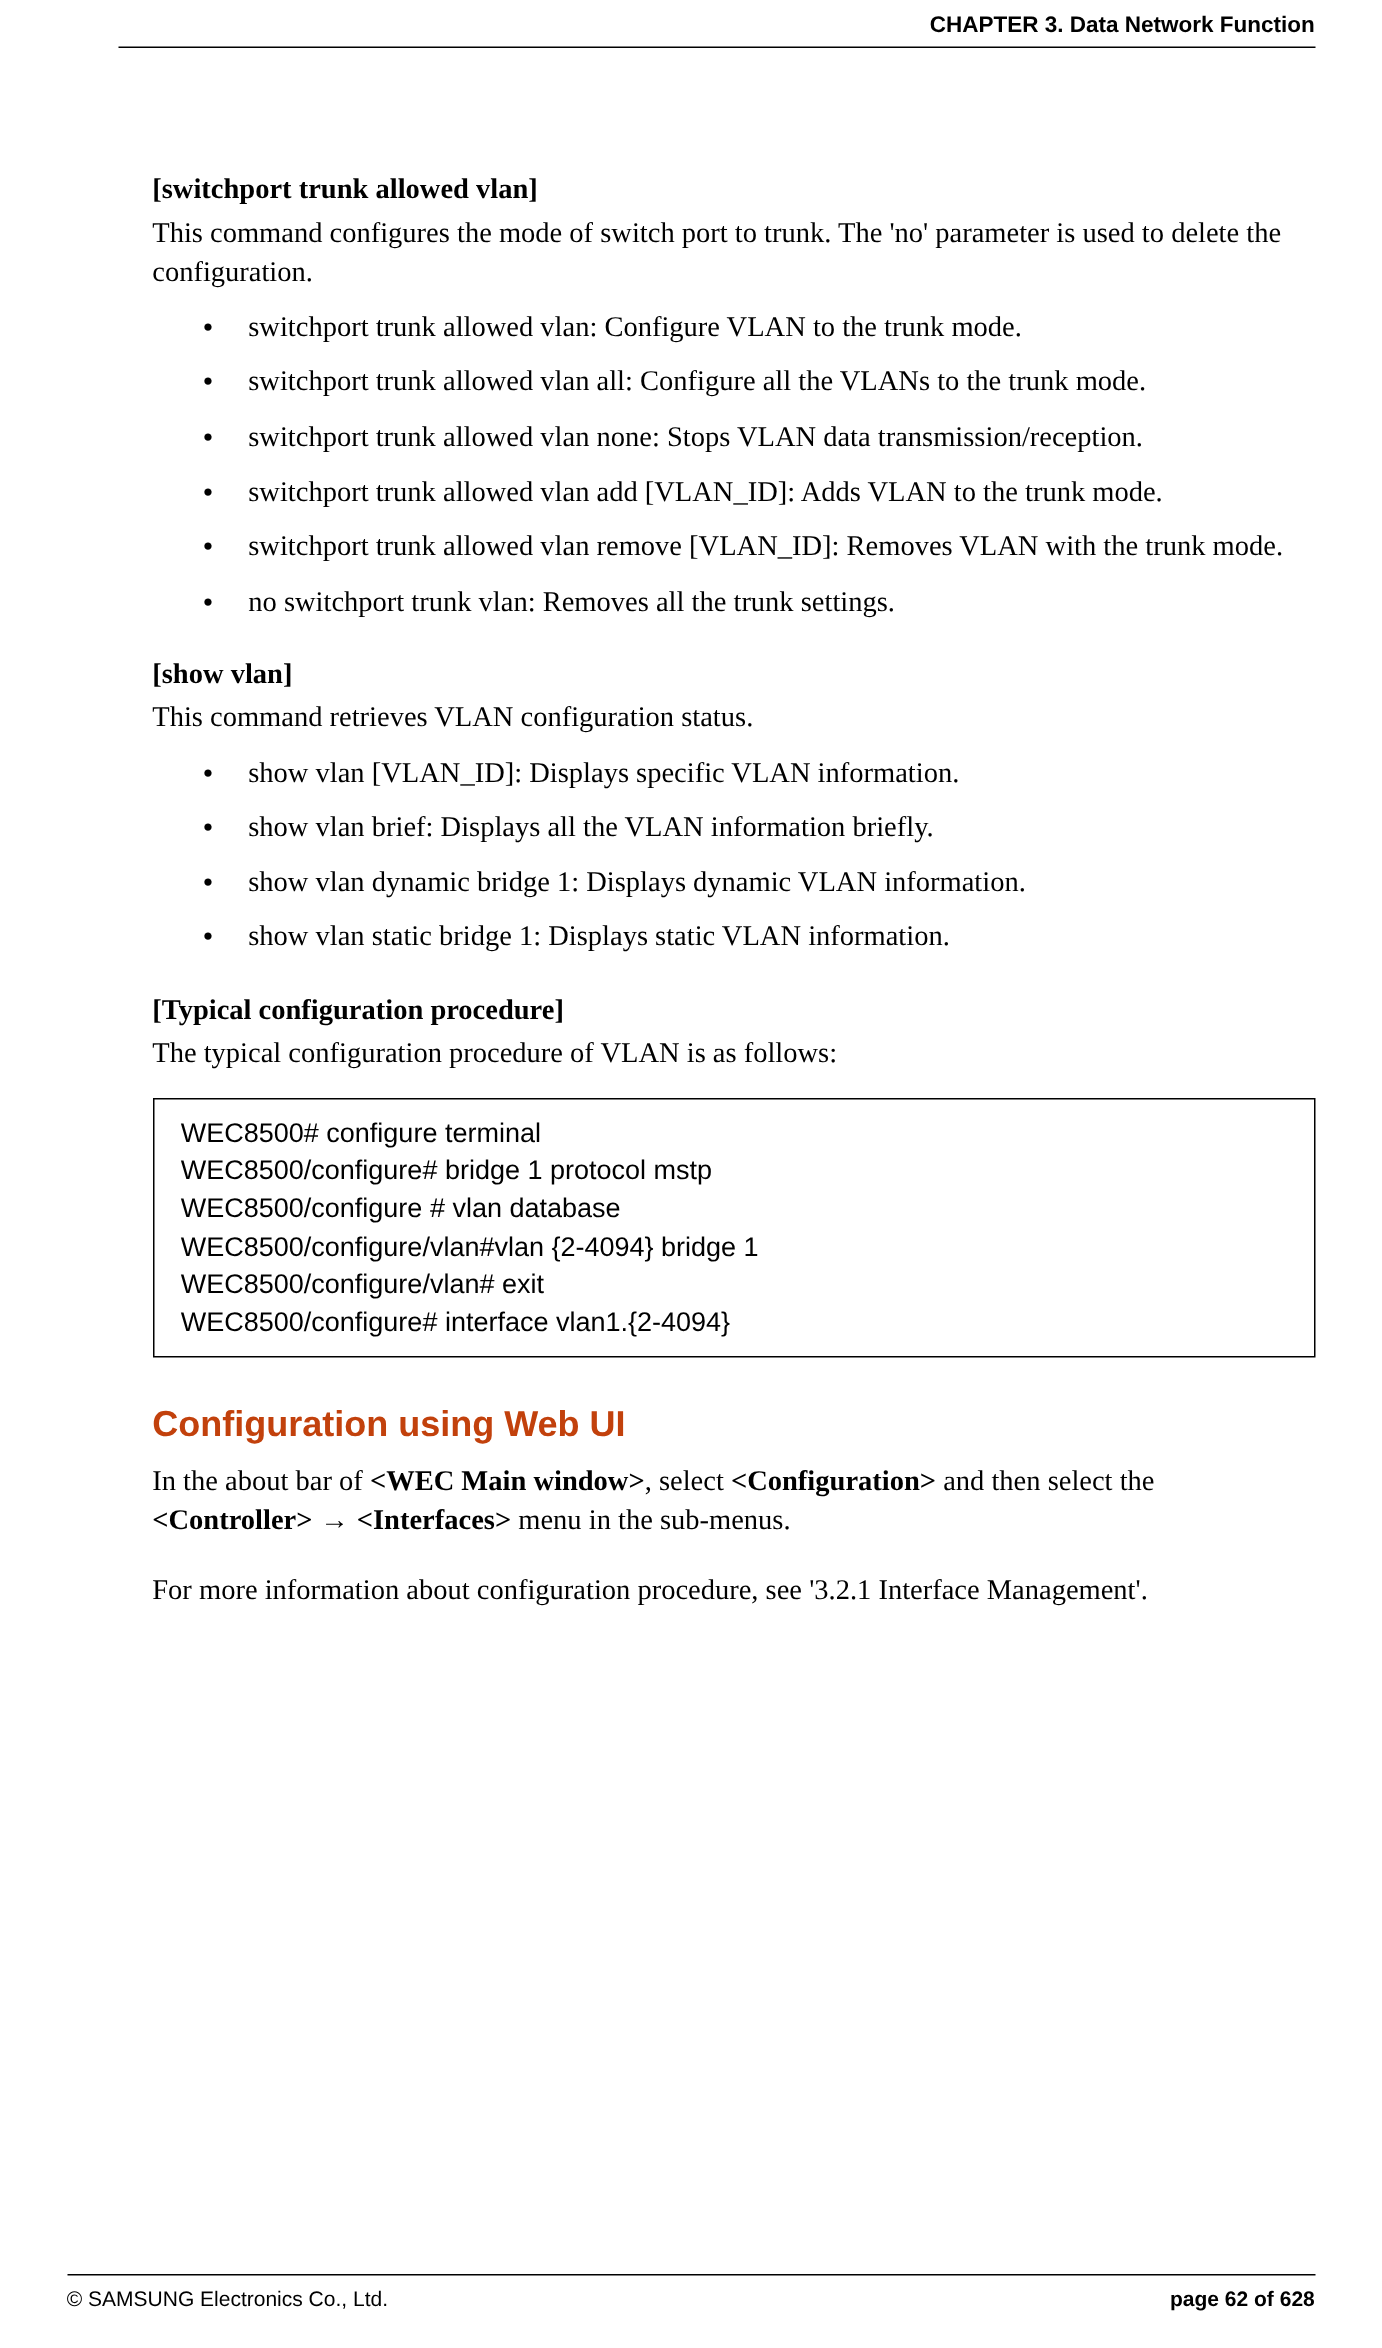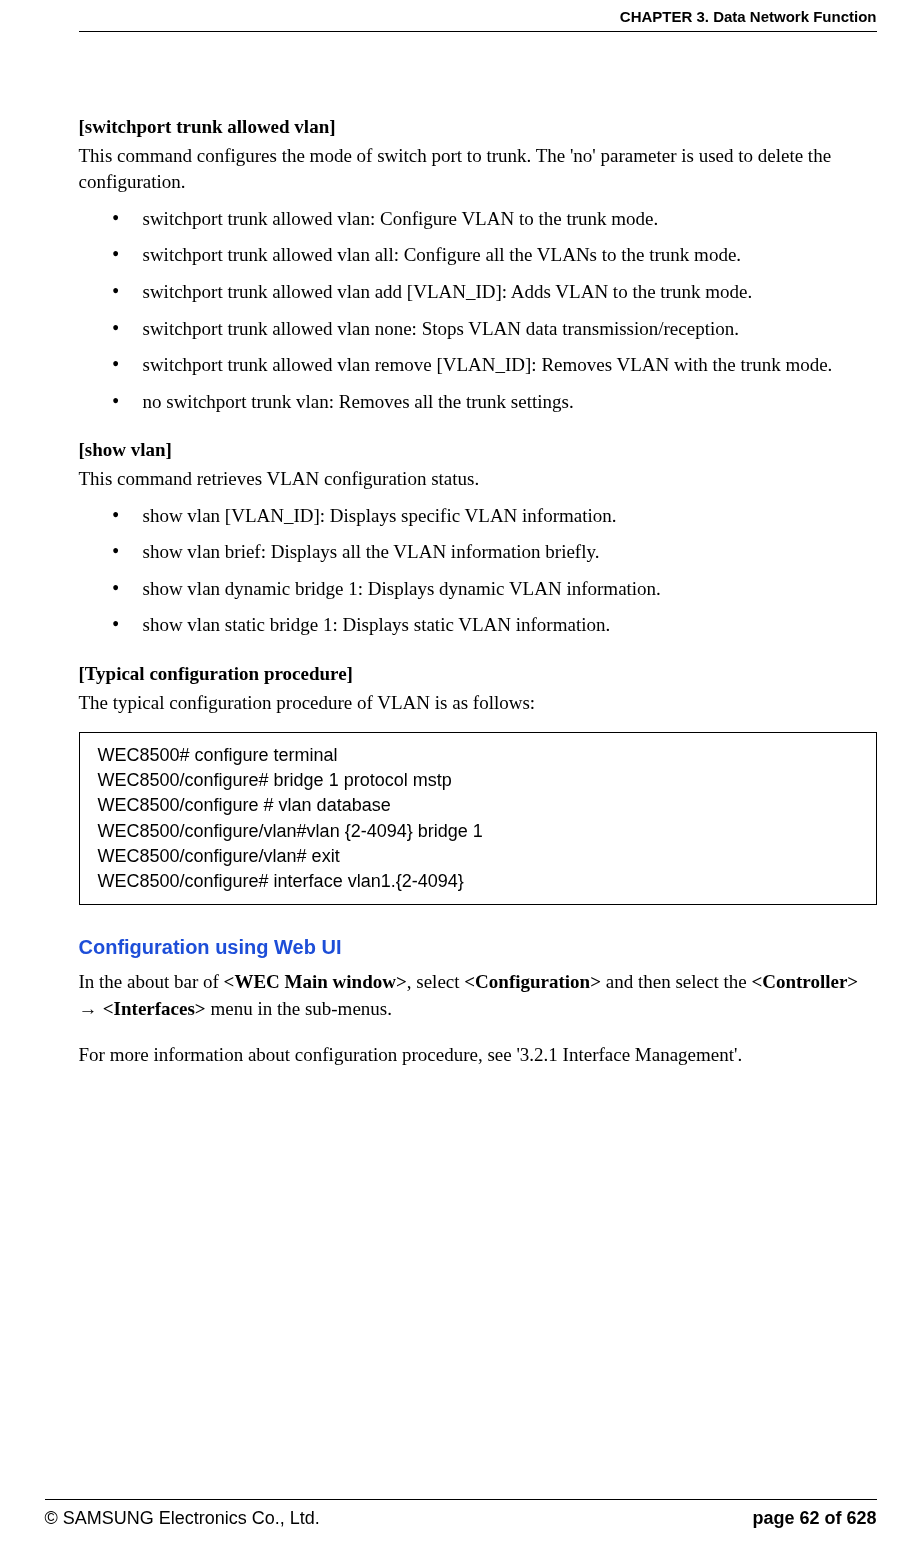--- a/index.html
+++ b/index.html
@@ -24,20 +24,21 @@
     font-family: Arial, Helvetica, sans-serif;
     font-weight: bold;
     font-size: 15px;
     padding-top: 6px;
     padding-bottom: 4px;
     border-bottom: 1.5px solid #000;
   }
   .content {
     padding-top: 60px;
     padding-bottom: 120px;
+    margin-left: 23px;
   }
   .section-head {
     font-weight: bold;
     margin-top: 22px;
     margin-bottom: 2px;
   }
   .para {
     margin: 0 0 4px 0;
   }
   ul.bullets {
@@ -63,35 +64,35 @@
     font-family: Liberation Sans, sans-serif;
     font-size: 18px;
     line-height: 1.4;
     white-space: pre;
     padding: 10px 18px;
     margin: 16px 0 28px 0;
   }
   .web-ui-head {
     font-family: Arial, Helvetica, sans-serif;
     font-weight: bold;
-    color: #1d4ed8;
-    font-size: 20px;
+    color: #c2410c;
+    font-size: 24px;
     margin: 10px 0 8px 0;
   }
   .bold { font-weight: bold; }
   .arrow { font-family: Arial, sans-serif; }
   .footer {
     position: absolute;
-    bottom: 34px;
+    bottom: 22px;
     left: 36px;
     right: 36px;
     border-top: 1.5px solid #000;
     padding-top: 6px;
     font-family: Arial, Helvetica, sans-serif;
-    font-size: 18px;
+    font-size: 14px;
     display: flex;
     justify-content: space-between;
   }
   .footer-right { font-weight: bold; }
 </style>
 </head>
 <body>
 
 <div class="page">
 
@@ -99,22 +100,22 @@
     <span>CHAPTER 3. Data Network Function</span>
   </div>
 
   <div class="content">
 
     <div class="section-head">[switchport trunk allowed vlan]</div>
     <p class="para">This command configures the mode of switch port to trunk. The 'no' parameter is used to delete the configuration.</p>
     <ul class="bullets">
       <li>switchport trunk allowed vlan: Configure VLAN to the trunk mode.</li>
       <li>switchport trunk allowed vlan all: Configure all the VLANs to the trunk mode.</li>
+      <li>switchport trunk allowed vlan none: Stops VLAN data transmission/reception.</li>
       <li>switchport trunk allowed vlan add [VLAN_ID]: Adds VLAN to the trunk mode.</li>
-      <li>switchport trunk allowed vlan none: Stops VLAN data transmission/reception.</li>
       <li>switchport trunk allowed vlan remove [VLAN_ID]: Removes VLAN with the trunk mode.</li>
       <li>no switchport trunk vlan: Removes all the trunk settings.</li>
     </ul>
 
     <div class="section-head">[show vlan]</div>
     <p class="para">This command retrieves VLAN configuration status.</p>
     <ul class="bullets">
       <li>show vlan [VLAN_ID]: Displays specific VLAN information.</li>
       <li>show vlan brief: Displays all the VLAN information briefly.</li>
       <li>show vlan dynamic bridge 1: Displays dynamic VLAN information.</li>

